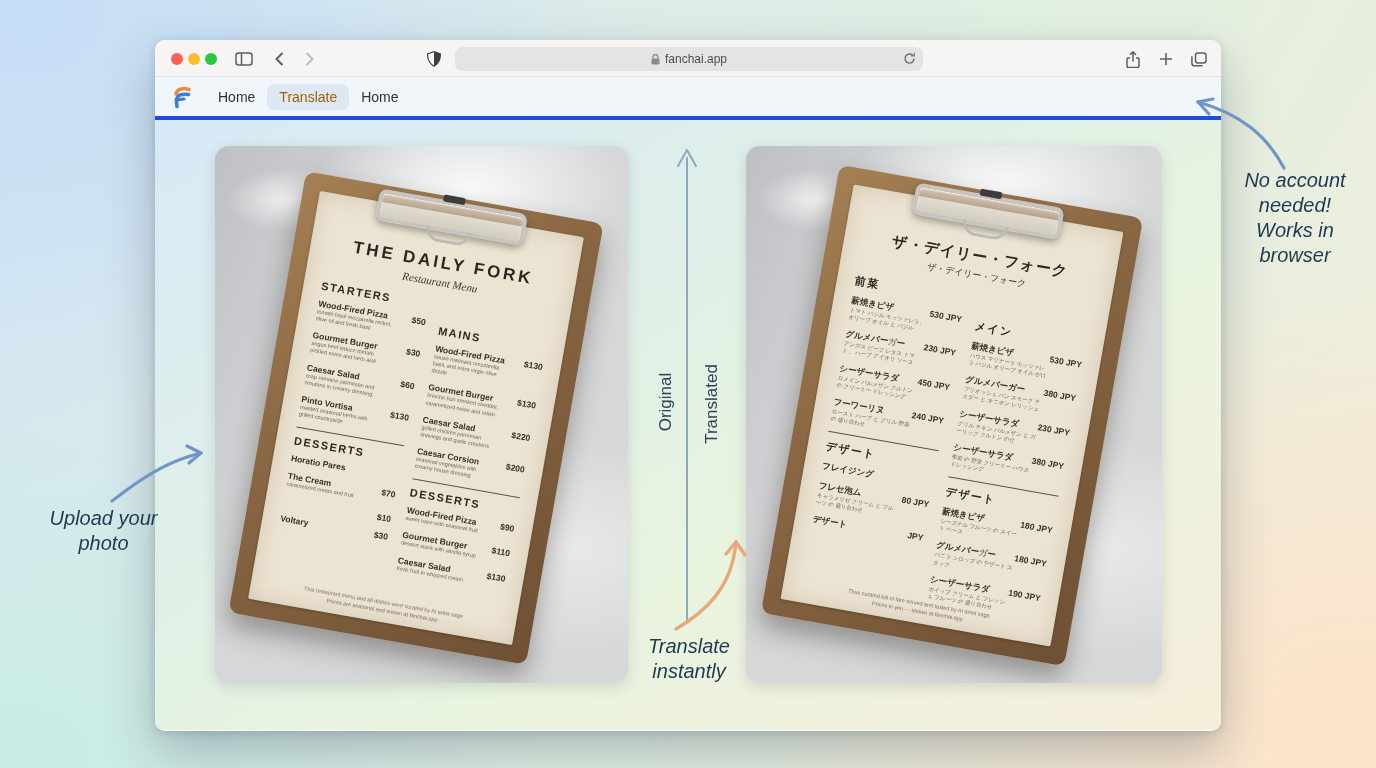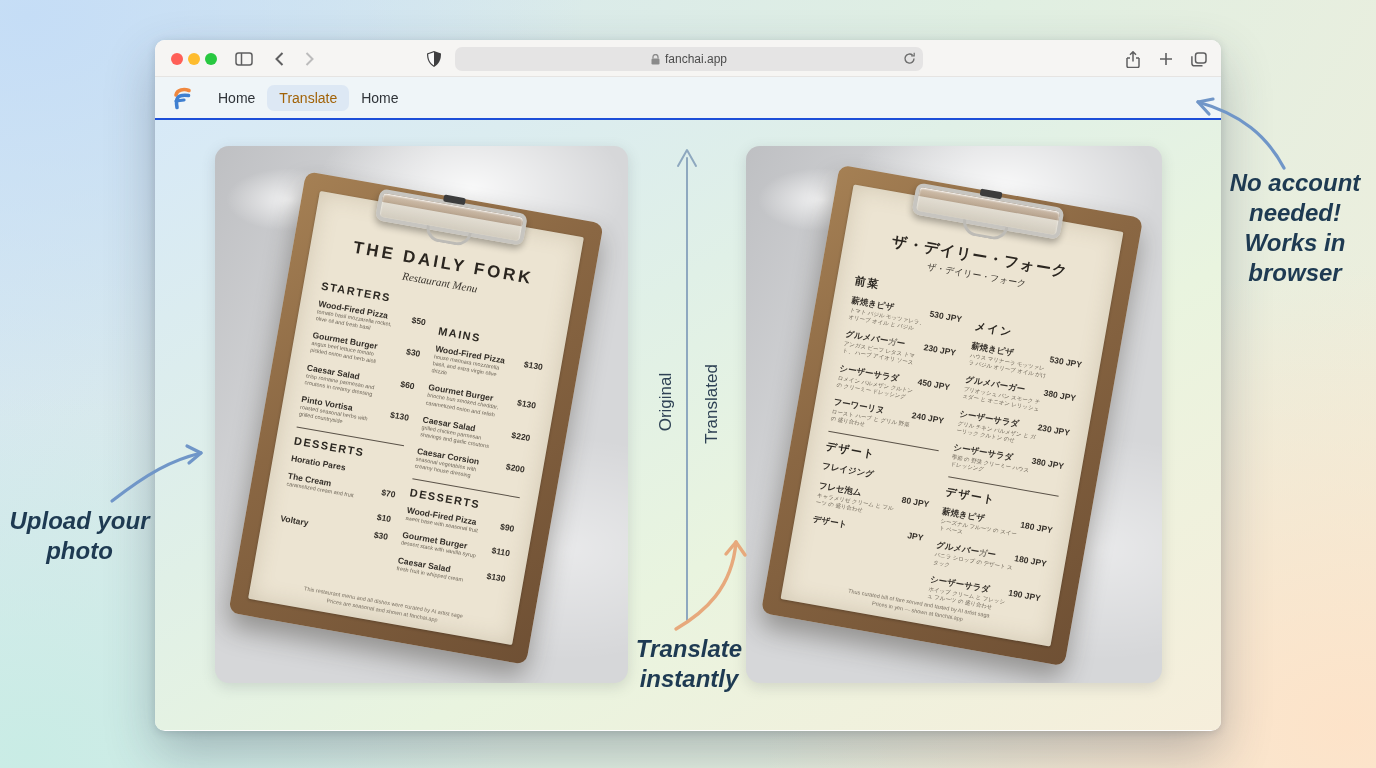--- a/index.html
+++ b/index.html
@@ -22,21 +22,21 @@
   .tl-red { left:16px; background:#ff5f57; }
   .tl-yellow { left:33px; background:#febc2e; }
   .tl-green { left:50px; background:#28c840; }
   .tbicon { position:absolute; top:8px; width:22px; height:22px; display:flex; align-items:center; justify-content:center; color:#5f5f60; }
   .tbicon svg { display:block; }
   .dim { color:#bcbcbc; }
   .urlbar { position:absolute; left:300px; top:7px; width:468px; height:24px; background:#e5e4e4;
     border-radius:7px; display:flex; align-items:center; justify-content:center; gap:5px; color:#4c4c4c; font-size:12px; }
   .urlbar .reload { position:absolute; right:7px; top:5px; color:#6d6d6d; }
 
-  .navbar { position:relative; height:43px; background:#eff5f8; border-bottom:2px solid #1d4ed8;
+  .navbar { position:relative; height:43px; background:#eff5f8; border-bottom:4px solid #1d4ed8;
     display:flex; align-items:center; padding-left:15px; }
   .navlogo { width:24px; height:24px; margin-right:12px; }
   .navitem { font-size:14px; color:#2f3338; padding:5px 12px; border-radius:7px; }
   .navitem.active { background:#dde8f4; color:#a16207; }
 
   .content { position:relative; height:610px;
     background:linear-gradient(150deg, #d7e9f7 0%, #e0f0e7 38%, #e9f4df 62%, #f6eedb 100%); }
 
   
   .photo { position:absolute; top:26px; height:537px; border-radius:14px; overflow:hidden;
@@ -80,23 +80,23 @@
   .menu-sec-divided { border-top:1px solid #5a5248; margin-top:9px; padding-top:7px; }
   .mi { margin-bottom:8px; }
   .mi-head { display:flex; justify-content:space-between; align-items:baseline; gap:4px; }
   .mi-name { font-size:8.5px; font-weight:700; }
   .mi-price { font-size:8.5px; font-weight:700; white-space:nowrap; }
   .mi-desc { font-size:5.5px; line-height:1.3; color:#6f675a; width:72%; max-height:22px; overflow:hidden; }
   .menu-footer { position:absolute; left:0; right:0; bottom:8px; text-align:center; font-size:5.5px; color:#7a7163; line-height:1.5; }
 
   
   .overlay { position:absolute; inset:0; z-index:50; pointer-events:none; }
-  .hand { position:absolute; z-index:60; font-style:italic; font-weight:700; color:#1e3a52; font-size:24px;
+  .hand { position:absolute; z-index:60; font-style:italic; font-weight:400; color:#1e3a52; font-size:20px;
     line-height:1.25; text-align:center; pointer-events:none; }
-  .upload-text { left:2px; top:506px; width:155px; }
+  .upload-text { left:26px; top:506px; width:155px; }
   .noaccount-text { left:1228px; top:168px; width:134px; }
   .instant-text { left:624px; top:634px; width:130px; }
   .axis-label { position:absolute; z-index:55; width:120px; text-align:center; font-size:17px; font-weight:500;
     color:#2e4154; transform:rotate(-90deg); pointer-events:none; }
   .original-label { left:606px; top:392px; }
   .translated-label { left:652px; top:394px; }
 </style>
 </head>
 <body>
 

